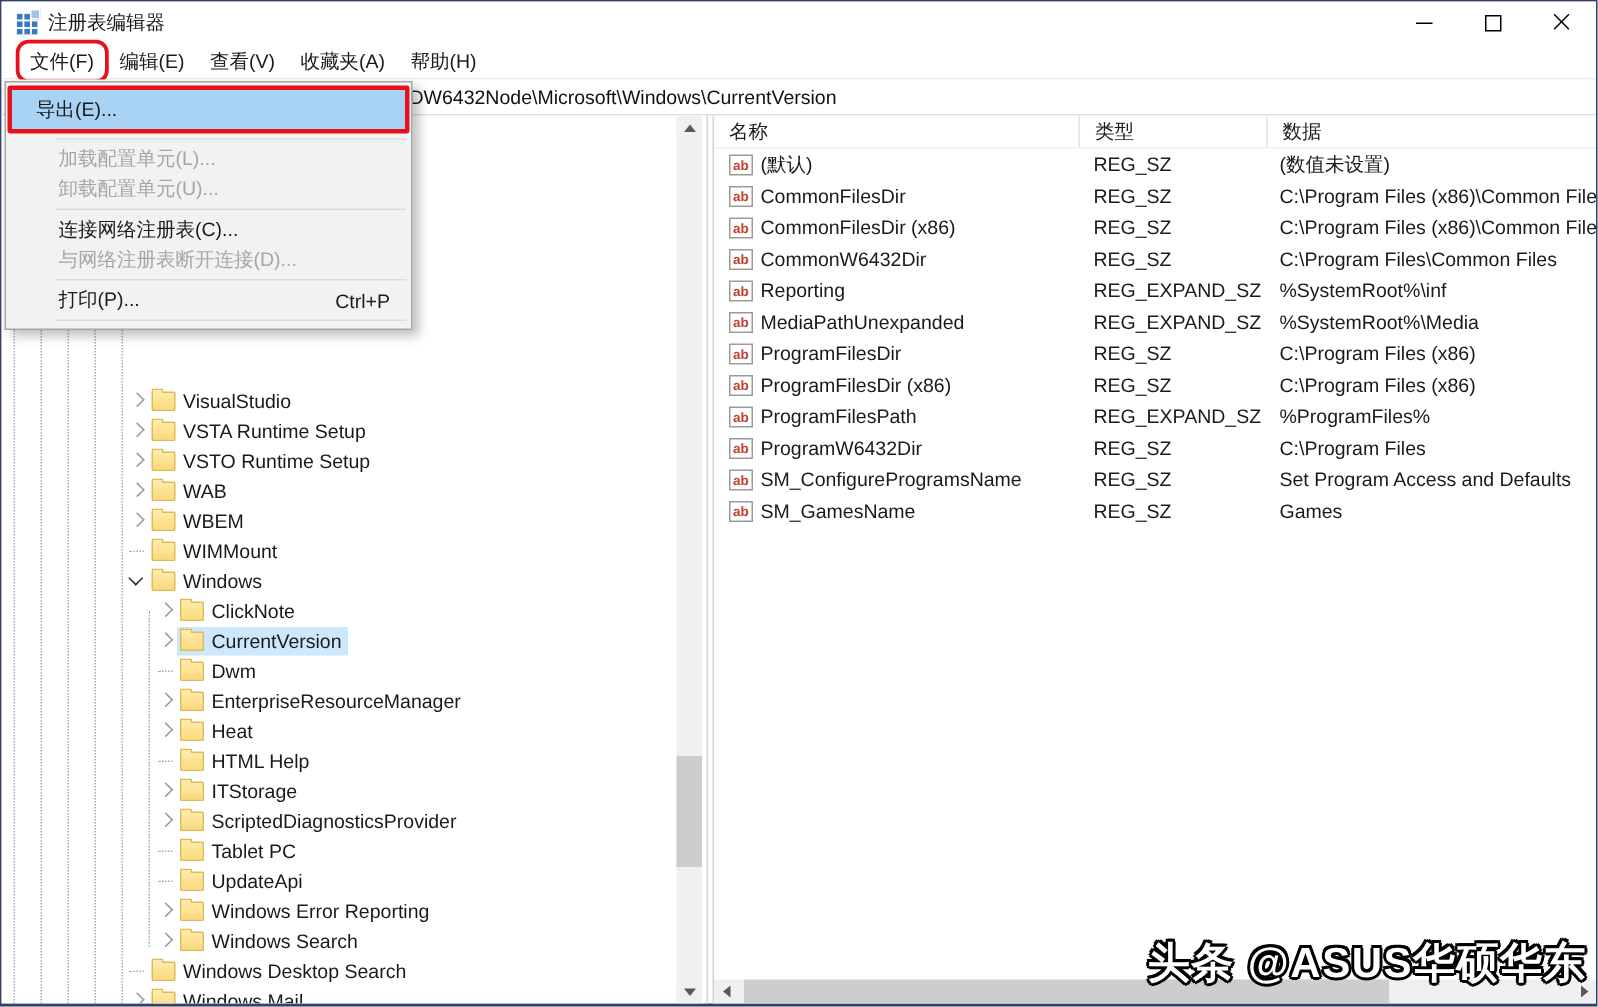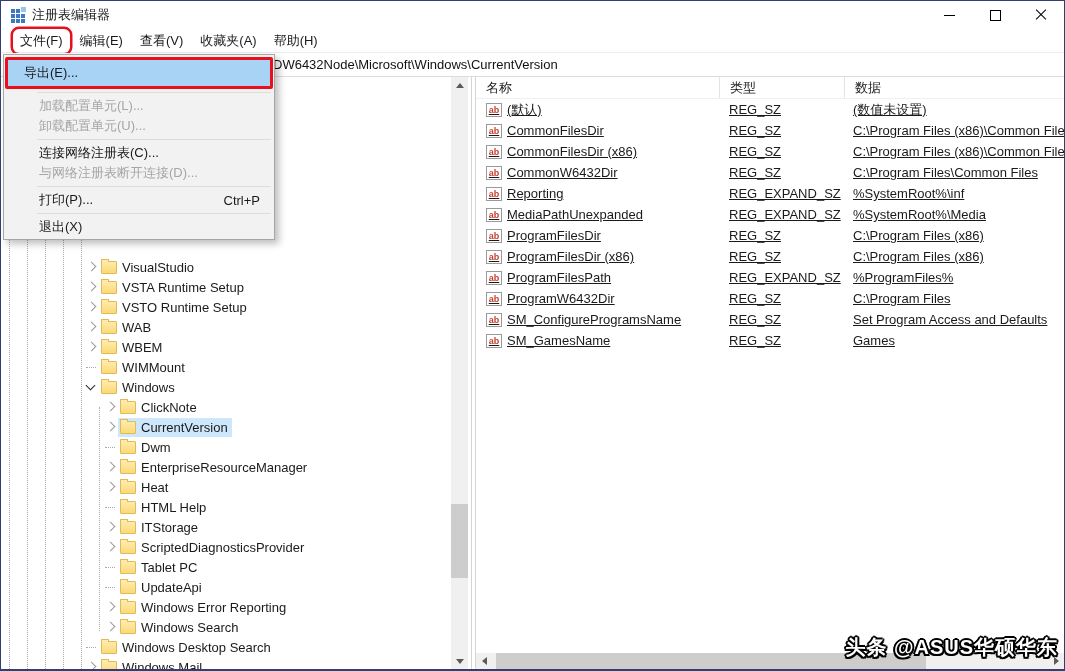--- a/index.html
+++ b/index.html
@@ -80,21 +80,21 @@
   
   #list-panel { position:absolute; left:474px; top:0; bottom:0; right:0; background:#fff;
                 border-left:1px solid #d4d4d4; overflow:hidden; }
   #list-header { display:flex; height:21px; border-bottom:1px solid #f0f0f0; align-items:flex-start; }
   .hcell { height:100%; display:flex; align-items:center; padding-left:10px; border-right:1px solid #e4e4e4;
            font-size:13px; color:#1a1a1a; }
   .hcell:last-child { border-right:none; }
   .col-name { width:233px; flex:0 0 233px; }
   .col-type { width:114px; flex:0 0 114px; }
   .col-data { flex:1 1 auto; min-width:0; }
-  .list-row { display:flex; height:21px; align-items:center; white-space:nowrap;text-decoration:underline; }
+  .list-row { display:flex; height:21px; align-items:center; white-space:nowrap; }
   .lcell { padding-left:10px; overflow:hidden; display:flex; align-items:center; height:100%; }
   .ab-icon { width:14px; height:12px; background:#fff; border:1px solid #9a9a9a; margin-right:5px;
              color:#c24130; font-size:9px; font-weight:bold; line-height:12px; text-align:center;
              flex:0 0 14px; letter-spacing:0; }
   .cell-text { font-size:13px; }
 
   
   #list-hscroll { position:absolute; left:0; right:0; bottom:0; height:16px; background:#f0f0f0; }
   .hsb-btn { position:absolute; top:0; width:16px; height:16px; display:flex; align-items:center; justify-content:center; }
   #lh-left { left:0; } #lh-right { right:0; }
@@ -107,21 +107,21 @@
   .fm-item { height:20px; display:flex; align-items:center; padding:0 14px 0 35px; font-size:13px; }
   .fm-item.disabled { color:#a6a6a6; }
   .fm-item.hl { box-sizing:border-box; height:32px; border:3px solid var(--red); border-radius:2px;
                 margin:0 1px; background:#a8d3f4; padding-left:16px; }
   .fm-sep { height:1px; background:#dcdcdc; margin:3px 3px 3px 33px; }
   .fm-shortcut { margin-left:auto; }
 
   
 
   
-  #watermark { position:absolute; right:6px; bottom:8px; z-index:30; font-size:20px; font-weight:bold;
+  #watermark { position:absolute; right:6px; bottom:8px; z-index:30; font-size:28px; font-weight:bold;
                letter-spacing:1px; color:#fff; white-space:nowrap;
                text-shadow:2px 0 0 #000,-2px 0 0 #000,0 2px 0 #000,0 -2px 0 #000,
                            1.5px 1.5px 0 #000,-1.5px -1.5px 0 #000,1.5px -1.5px 0 #000,-1.5px 1.5px 0 #000; }
 
   :root { --red:#e8101c; }
 </style>
 </head>
 <body>
 
 <div id="window">
@@ -457,20 +457,17 @@
       </div>
       <div class="fm-item disabled">
         <span>与网络注册表断开连接(D)...</span>
       </div>
       <div class="fm-sep"></div>
       <div class="fm-item">
         <span>打印(P)...</span>
         <span class="fm-shortcut">Ctrl+P</span>
       </div>
       <div class="fm-sep"></div>
-      <div class="fm-item">
-        <span>退出(X)</span>
-      </div>
     </div>
 
   <div id="watermark">头条 @ASUS华硕华东</div>
 
 </div>
 
 </body></html>

